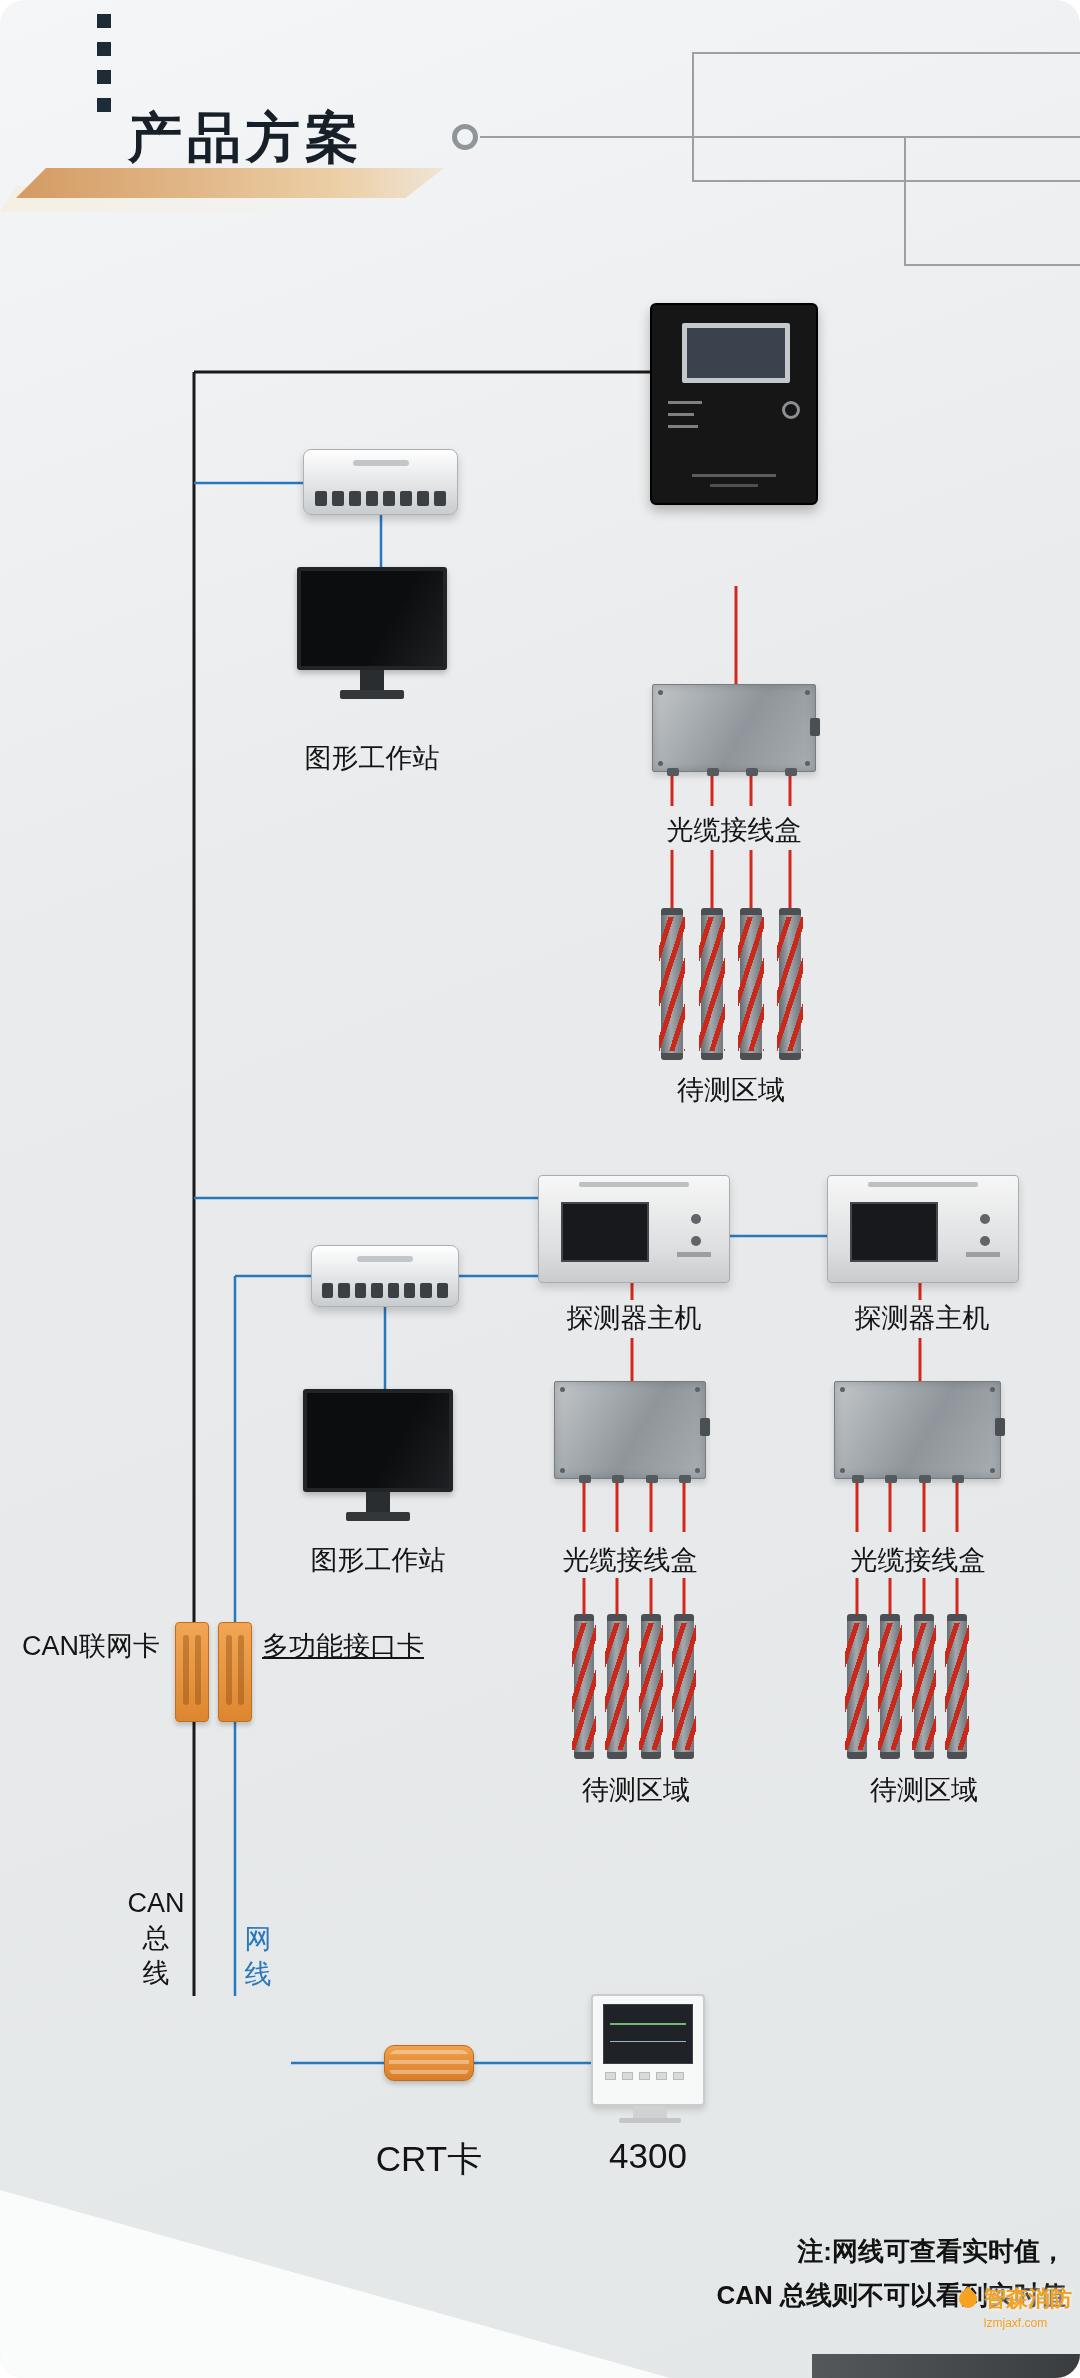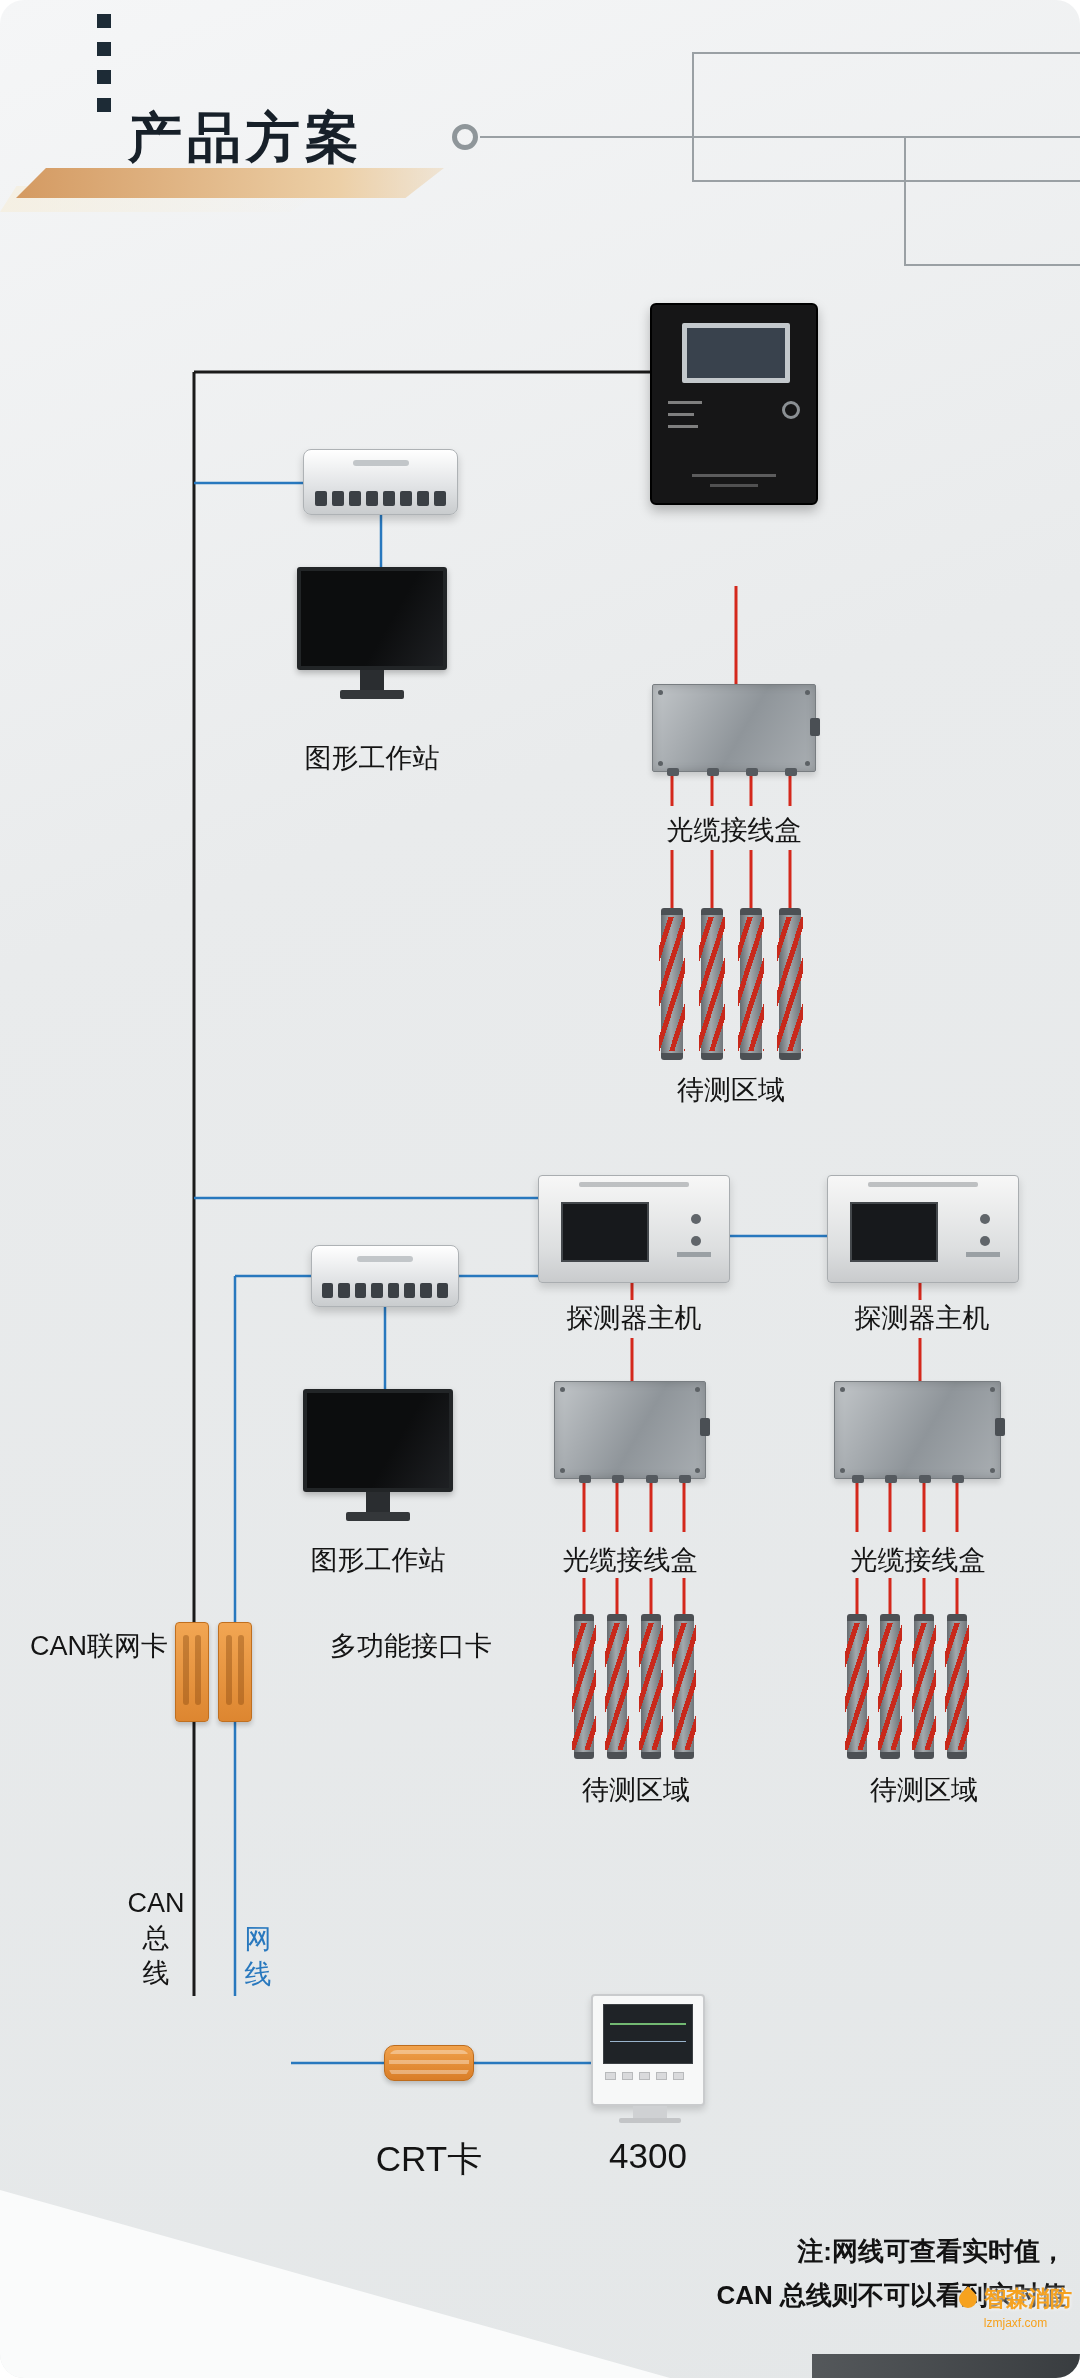--- a/index.html
+++ b/index.html
@@ -30,21 +30,21 @@
   .ln-g { stroke: #9aa0a4; stroke-width: 2; }
   .ln-k { stroke: #1a1a1a; stroke-width: 3; }
   .ln-b { stroke: #2878be; stroke-width: 2.5; }
   .ln-r { stroke: #d4281c; stroke-width: 3; }
 
   
   .lbl { position: absolute; font-size: 27px; font-weight: 500; color: #141414; text-align: center; }
   .vlabel { white-space: pre-line; line-height: 1.3; }
   .lbl.blue { color: #2878be; }
   .lbl.right { text-align: right; }
-  .lbl.left { text-align: right; }
+  .lbl.left { text-align: left; text-decoration: underline; }
   .lbl.big { font-size: 35px; }
   .note { position: absolute; right: 14px; text-align: right; font-size: 26px; font-weight: 600; color: #121212; }
 
   
   .bpanel { position: absolute; width: 168px; height: 202px; background: #161617;
             border: 2px solid #000; border-radius: 6px; box-shadow: 0 6px 12px rgba(0,0,0,.25); }
   .bp-screen { position: absolute; left: 30px; top: 18px; width: 108px; height: 60px;
                background: #39424d; border: 5px solid #c3c8cc; border-radius: 2px; }
   .bp-line { position: absolute; left: 16px; height: 3px; background: rgba(255,255,255,.45); }
   .bp-emblem { position: absolute; right: 16px; top: 96px; width: 18px; height: 18px;
@@ -388,21 +388,21 @@
   <div class="lbl" style="left:292px;top:740px;width:160px">图形工作站</div>
   <div class="lbl" style="left:584px;top:812px;width:300px">光缆接线盒</div>
   <div class="lbl" style="left:581px;top:1072px;width:300px">待测区域</div>
   <div class="lbl" style="left:534px;top:1300px;width:200px">探测器主机</div>
   <div class="lbl" style="left:822px;top:1300px;width:200px">探测器主机</div>
   <div class="lbl" style="left:298px;top:1542px;width:160px">图形工作站</div>
   <div class="lbl" style="left:480px;top:1542px;width:300px">光缆接线盒</div>
   <div class="lbl" style="left:768px;top:1542px;width:300px">光缆接线盒</div>
   <div class="lbl" style="left:486px;top:1772px;width:300px">待测区域</div>
   <div class="lbl" style="left:774px;top:1772px;width:300px">待测区域</div>
-  <div class="lbl right" style="left:12px;top:1628px;width:156px">CAN联网卡</div>
+  <div class="lbl right" style="left:4px;top:1628px;width:156px">CAN联网卡</div>
   <div class="lbl left" style="left:262px;top:1628px;width:230px">多功能接口卡</div>
   <div class="lbl vlabel" style="left:118px;top:1886px;width:76px">CAN
 总
 线</div>
   <div class="lbl vlabel blue" style="left:240px;top:1922px;width:36px">网
 线</div>
   <div class="lbl big" style="left:354px;top:2136px;width:150px">CRT卡</div>
   <div class="lbl big" style="left:573px;top:2136px;width:150px">4300</div>
 
   <div class="note" style="top:2234px">注:网线可查看实时值，</div>

